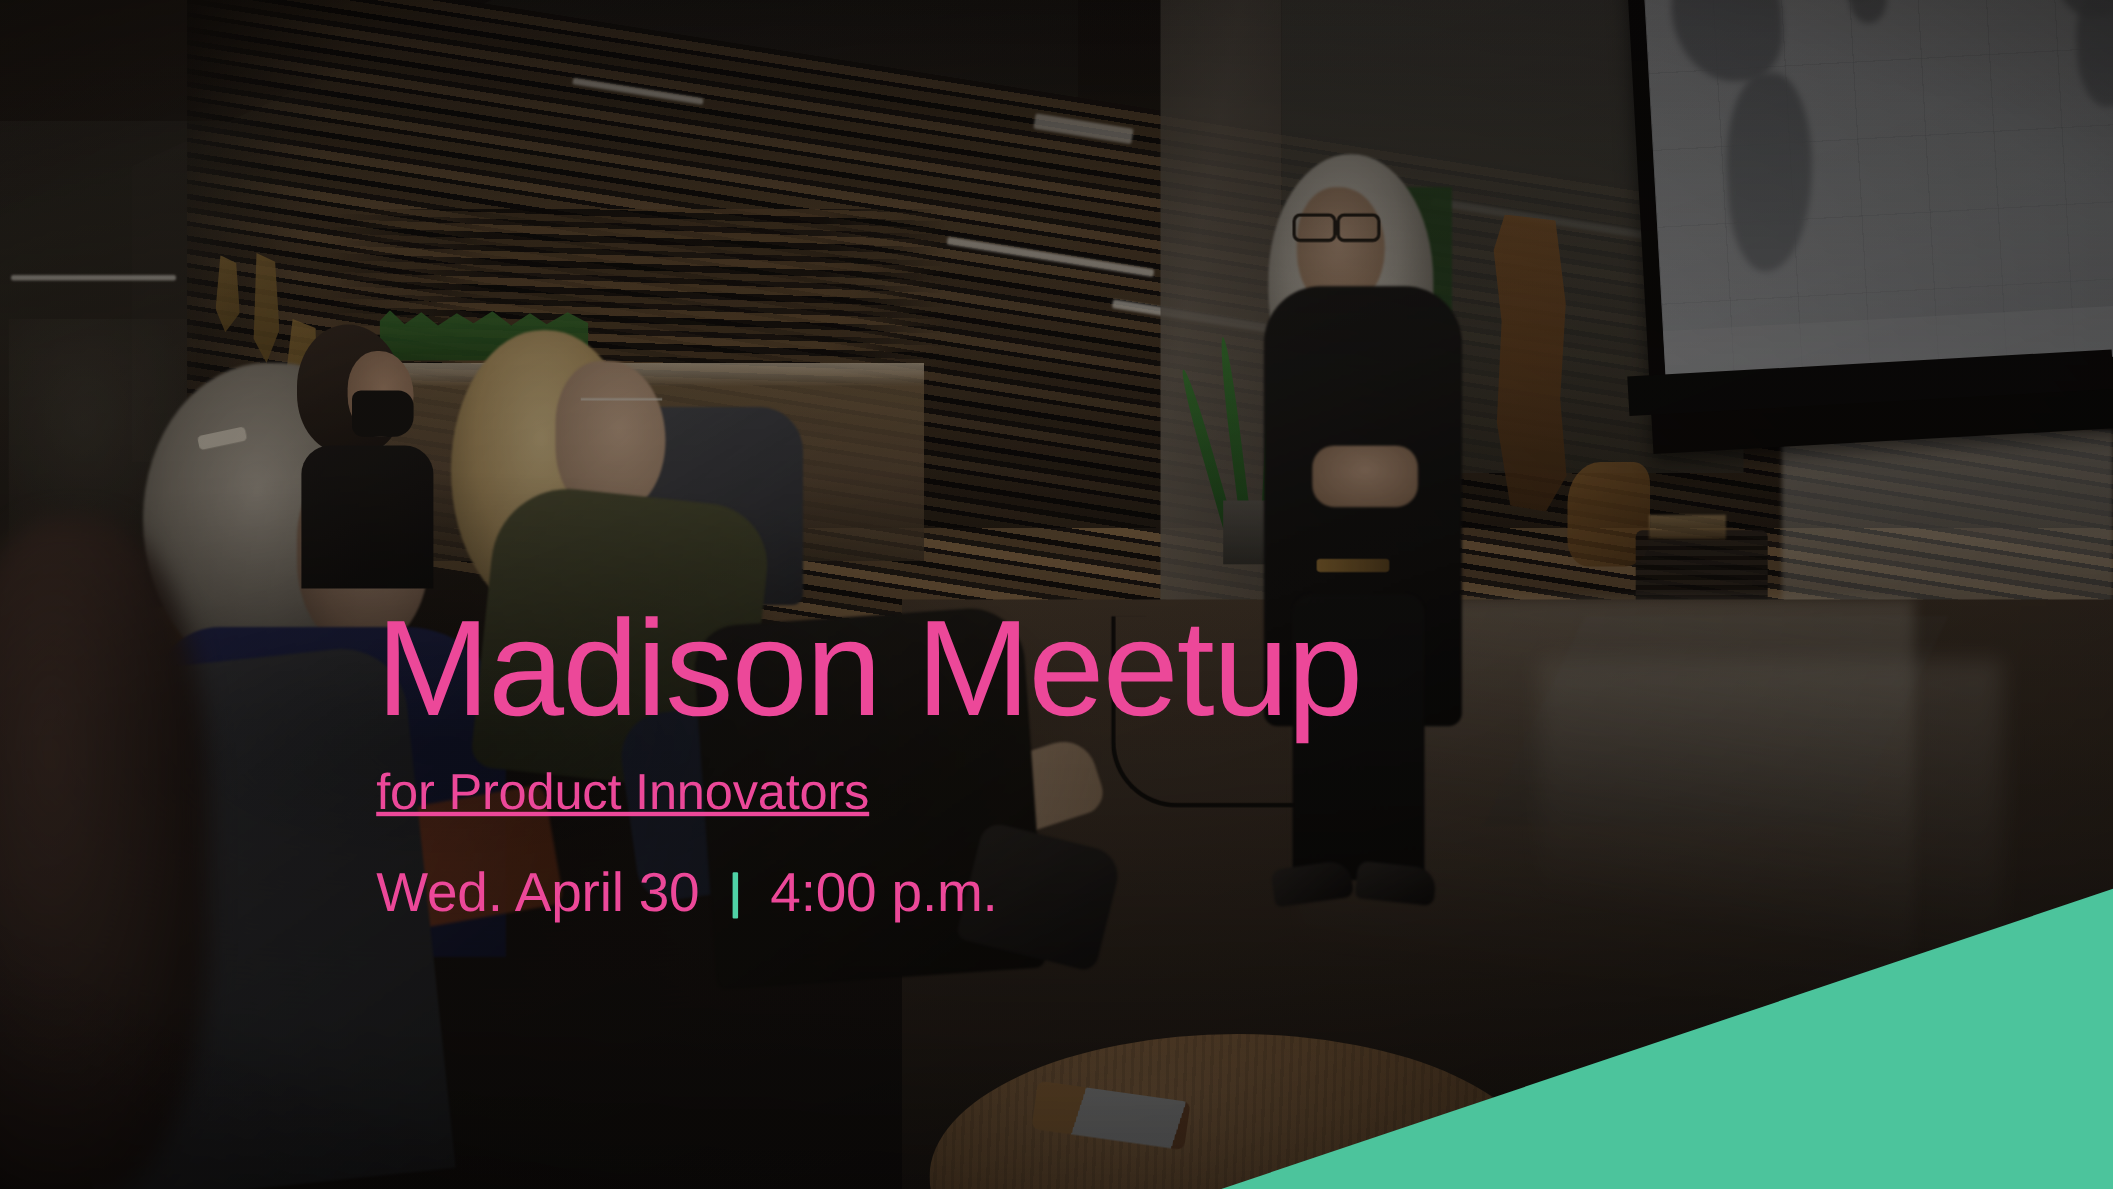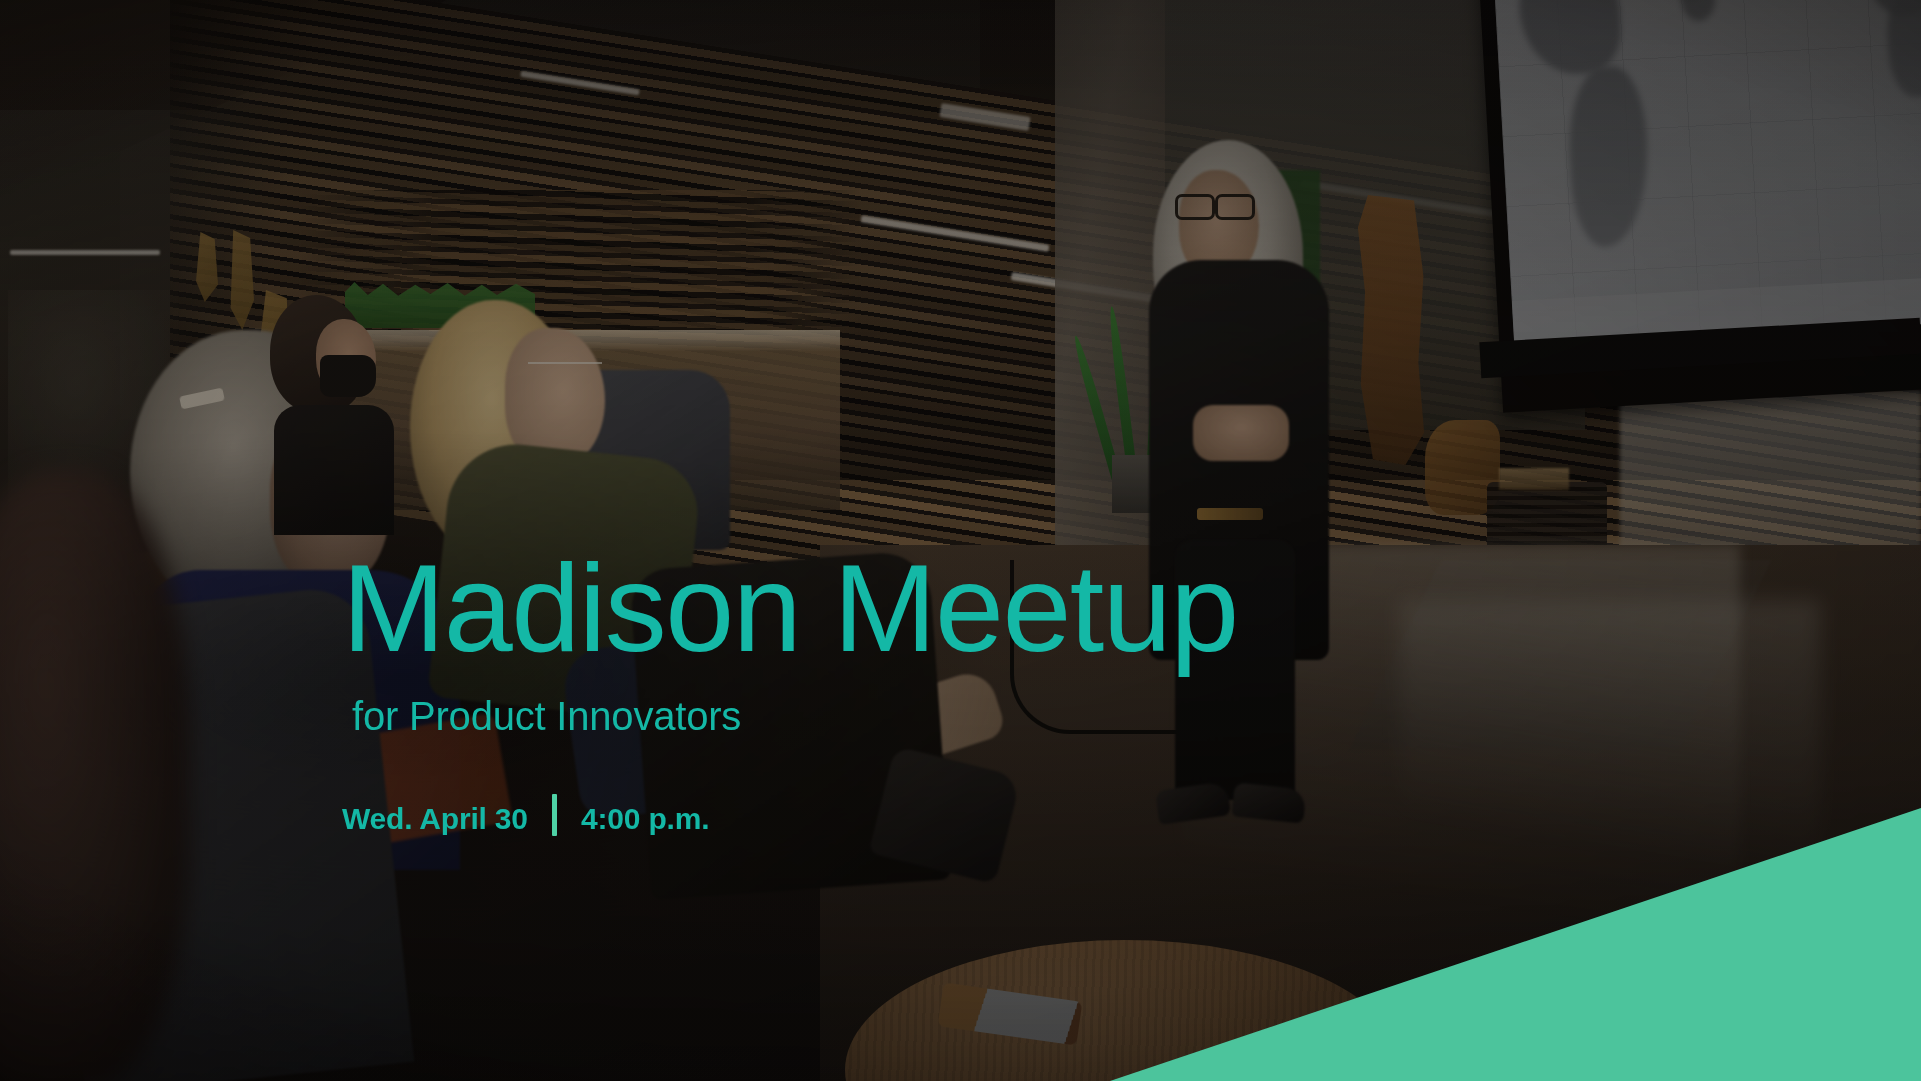--- a/index.html
+++ b/index.html
@@ -644,32 +644,33 @@
   }
   .headline {
     font-size: 124px;
     line-height: 1.00;
     font-weight: 400;
     letter-spacing: -1.5px;
     margin: 0;
     white-space: nowrap;
   }
   .subhead {
-    font-size: 40px;
+    font-size: 46px;
     line-height: 1.0;
     font-weight: 400;
     letter-spacing: -0.2px;
-    margin: 26px 0 0 10px;
+    margin: 26px 0 0 0;
     white-space: nowrap;
+    text-decoration: underline;
   }
   .details {
-    margin-top: 58px;
-    font-size: 30px;
+    margin-top: 40px;
+    font-size: 50px;
     line-height: 1.18;
-    font-weight: 700;
+    font-weight: 400;
     letter-spacing: -0.2px;
   }
   .details .line {
     white-space: nowrap;
     display: block;
   }
   .sep {
     display: inline-block;
     width: 5px;
     height: 42px;
@@ -799,21 +800,21 @@
 
     <div class="grade-warm"></div>
     <div class="grade"></div>
     <div class="text-scrim"></div>
   </div>
 
   <svg class="accent-triangle" viewBox="0 0 1921 1081" preserveAspectRatio="none">
     <polygon id="accent-poly" points="1110,1081 1921,808 1921,1081" fill="#4CC49C"></polygon>
   </svg>
 
-  <div class="overlay" style="color: #14b8a6;">
+  <div class="overlay" style="color: #ec4899;">
     <h1 class="headline">Madison Meetup</h1>
 
     <p class="subhead">for Product Innovators</p>
 
     <div class="details">
       <span class="line">
         <span>Wed. April 30</span>
         <span class="sep" id="sep-bar" style="background: rgb(79, 210, 166);"></span>
         <span>4:00 p.m.</span>
       </span>

